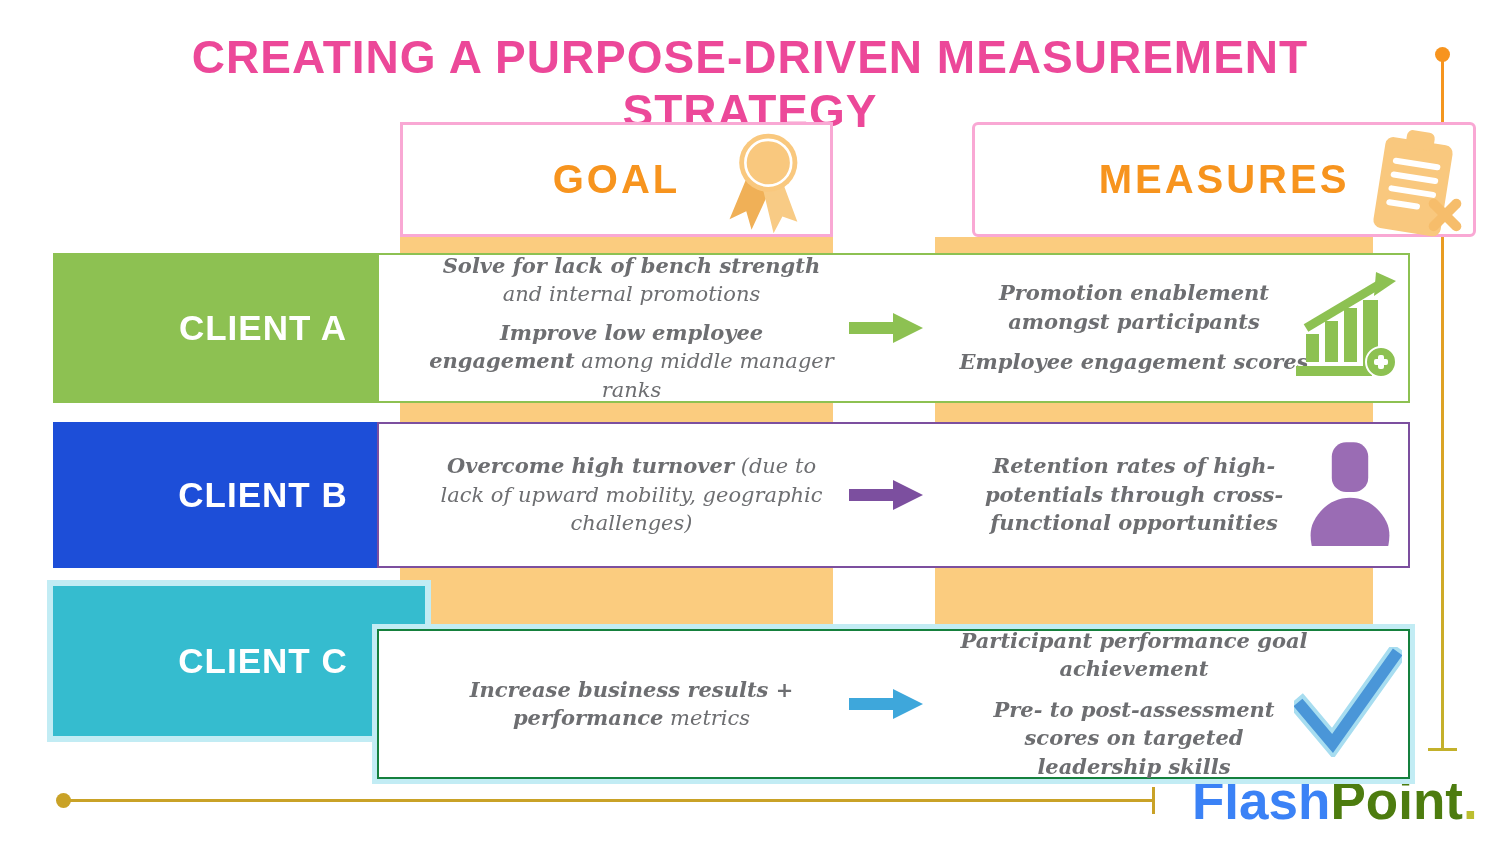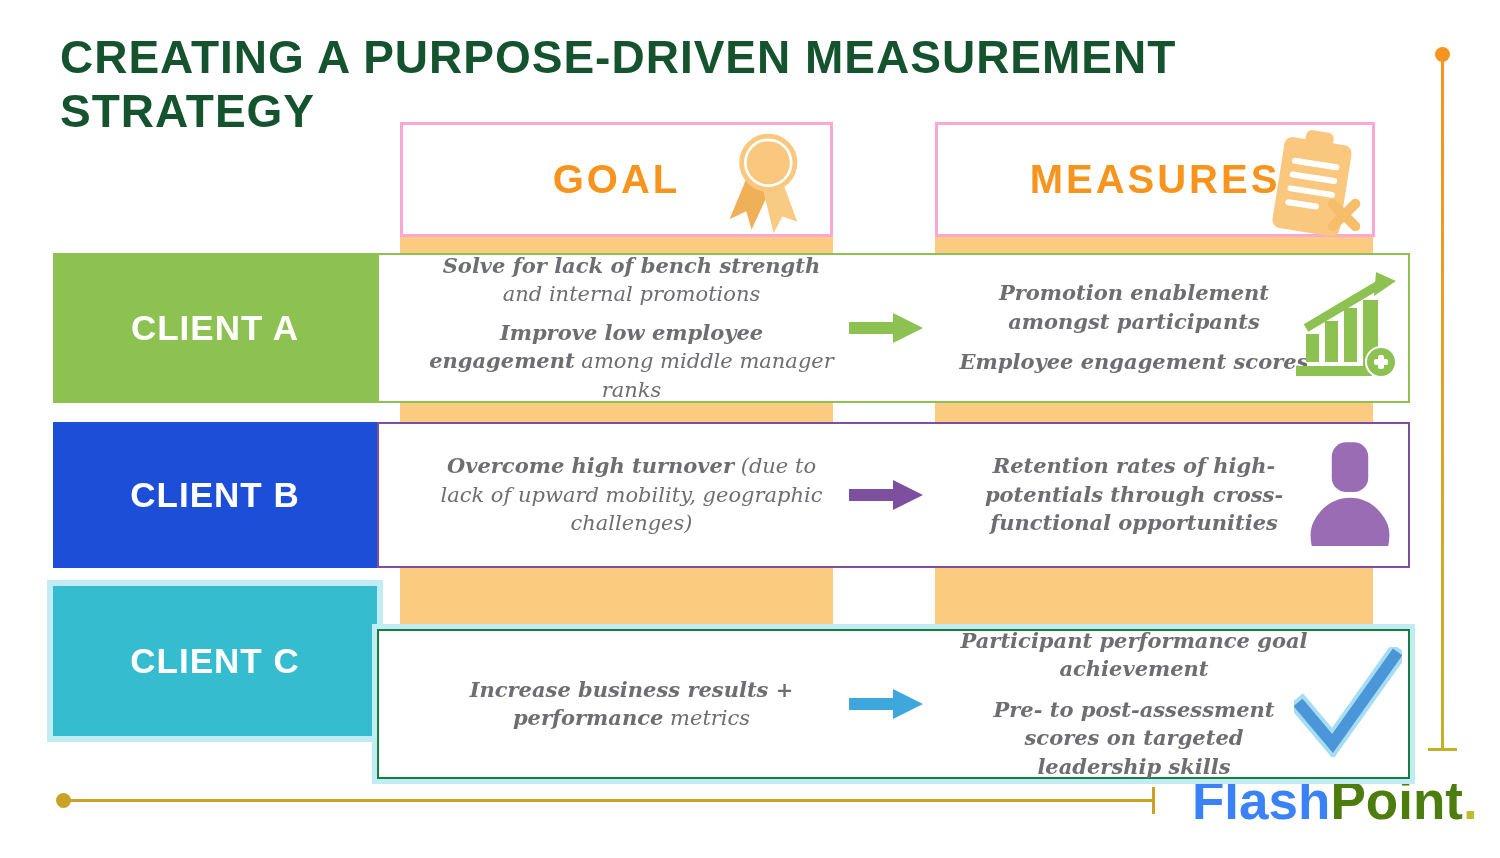--- a/index.html
+++ b/index.html
@@ -3,47 +3,47 @@
 <meta charset="utf-8">
 <style>
   html,body{margin:0;padding:0;background:#ffffff;}
   #canvas{
     position:relative;width:1500px;height:858px;background:#ffffff;overflow:hidden;
     font-family:"Liberation Sans",sans-serif;
   }
   
   .title{
     position:absolute;left:60px;top:30px;width:1380px;
-    font-size:46px;font-weight:700;letter-spacing:1px;color:#14532d;
+    font-size:46px;font-weight:700;letter-spacing:1px;color:#ec4899;text-align:center;
   }
   
   .band{position:absolute;top:237px;height:518px;background:#fbcc7f;z-index:1;}
   .band.goal{left:400px;width:433px;}
   .band.measures{left:935px;width:438px;}
   
   .hdr{
     position:absolute;top:122px;height:115px;background:#ffffff;
     border:3px solid #f9a8d4;box-sizing:border-box;z-index:3;
     display:flex;align-items:center;justify-content:center;
   }
   .hdr.goal{left:400px;width:433px;}
-  .hdr.measures{left:935px;width:440px;}
+  .hdr.measures{left:972px;width:504px;border-radius:6px;}
   .hdr-label{font-size:40px;font-weight:700;letter-spacing:3px;color:#f7941e;}
   .hdr-icon{position:absolute;top:6px;}
   .hdr.goal .hdr-icon{right:26px;}
   .hdr.measures .hdr-icon{right:8px;top:2px;}
   
   .row{position:absolute;left:53px;width:1357px;z-index:2;}
   .row-a{top:253px;height:150px;}
   .row-b{top:422px;height:146px;}
   .row-c{top:586px;height:150px;}
   .client-label{
     position:absolute;left:0;top:0;width:324px;height:100%;
     display:flex;align-items:center;justify-content:center;
-    color:#ffffff;font-size:35px;font-weight:700;letter-spacing:1px;
+    color:#ffffff;font-size:35px;font-weight:700;letter-spacing:1px;padding-left:48px;
   }
   .row-a .client-label{background:#8dc152;}
   .row-b .client-label{background:#1d4ed8;}
   .row-c .client-label{background:#35bccf;box-shadow:0 0 0 6px #c2ecf4;}
   .content{
     position:absolute;left:324px;top:0;width:1033px;height:100%;
     background:#ffffff;box-sizing:border-box;text-align:center;
   }
   .row-a .content{border:2px solid #8dc152;}
   .row-b .content{border:2px solid #7c4f9f;}

